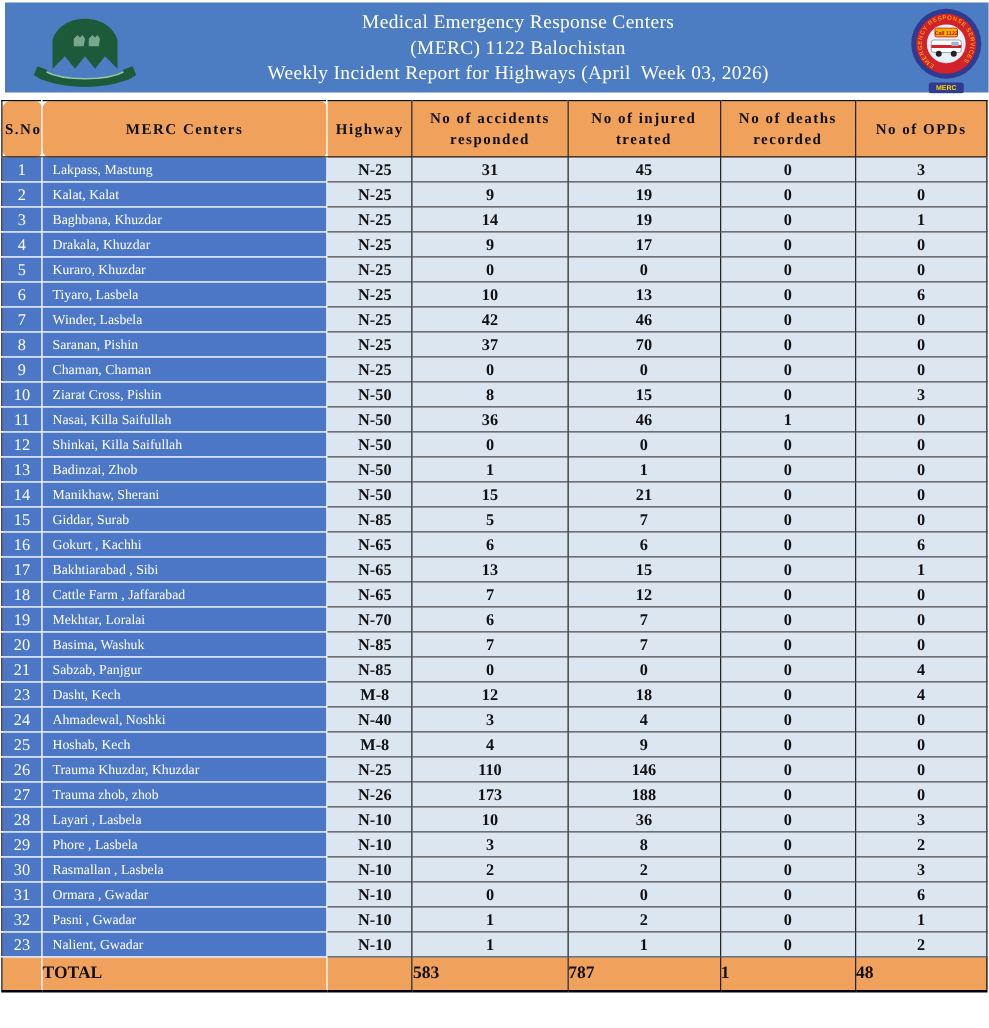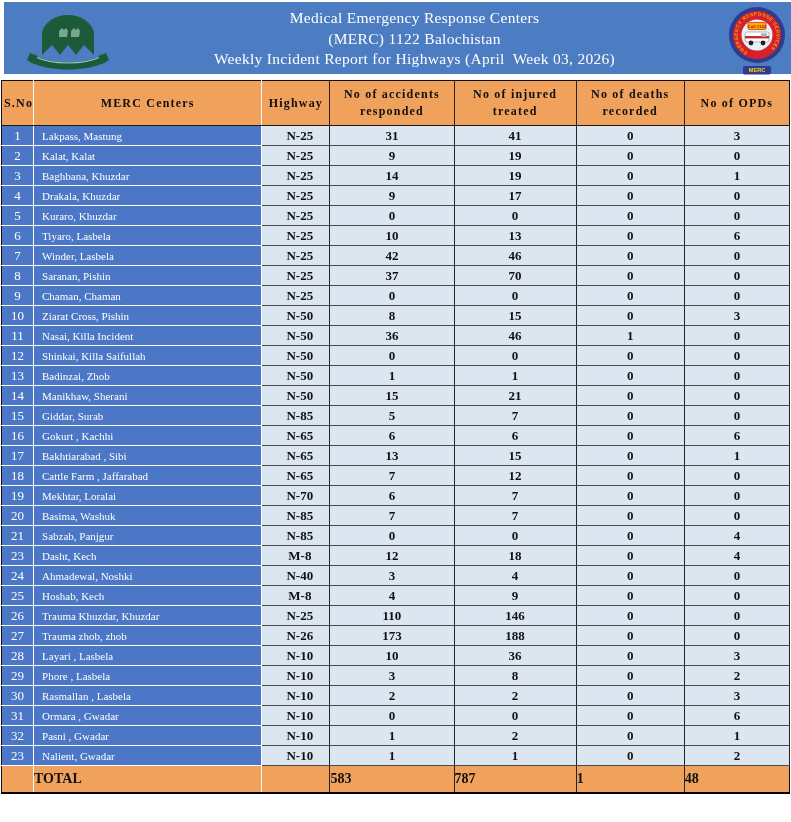--- a/index.html
+++ b/index.html
@@ -27,21 +27,21 @@
   .tbl-wrap { position:absolute; top:80px; left:1px; }
   table { border-collapse:collapse; table-layout:fixed; width:789px;
           border:1.5px solid #101010; }
   col.c0{width:32px;} col.c1{width:228px;} col.c2{width:68px;}
   col.c3{width:124px;} col.c4{width:122px;} col.c5{width:108px;} col.c6{width:105px;}
   th {
     background:#F0A25D; color:#101010; height:44px;
     font-size:12px; font-weight:bold; letter-spacing:1.2px; line-height:17px;
     border-bottom:1px solid #1a1a1a; padding:0 2px; vertical-align:middle;
   }
-  th.w { border-right:1.5px solid #fafafa; }
+  th.w { border-right:1.5px solid #fafafa;border-radius:6px; }
   th.d { border-right:1px solid #242424; }
   tbody tr { height:20px; }
   td { font-size:13px; line-height:18px; padding:0; vertical-align:middle; }
   td.sno {
     background:#4B77C6; color:#ffffff; text-align:center;
     border-right:1.5px solid #ffffff; border-bottom:1px solid #ffffff;
   }
   td.name {
     background:#4B77C6; color:#ffffff; text-align:left; padding-left:8px;
     border-right:1.5px solid #ffffff; border-bottom:1px solid #ffffff;
@@ -141,21 +141,21 @@
           <th class="d">No of deaths recorded</th>
           <th>No of OPDs</th>
         </tr>
       </thead>
       <tbody>
           <tr>
             <td class="sno">1</td>
             <td class="name">Lakpass, Mastung</td>
             <td class="hwy">N-25</td>
             <td class="num">31</td>
-            <td class="num">41</td>
+            <td class="num">45</td>
             <td class="num">0</td>
             <td class="num">3</td>
           </tr>
           <tr>
             <td class="sno">2</td>
             <td class="name">Kalat, Kalat</td>
             <td class="hwy">N-25</td>
             <td class="num">9</td>
             <td class="num">19</td>
             <td class="num">0</td>
@@ -228,21 +228,21 @@
             <td class="sno">10</td>
             <td class="name">Ziarat Cross, Pishin</td>
             <td class="hwy">N-50</td>
             <td class="num">8</td>
             <td class="num">15</td>
             <td class="num">0</td>
             <td class="num">3</td>
           </tr>
           <tr>
             <td class="sno">11</td>
-            <td class="name">Nasai, Killa Incident</td>
+            <td class="name">Nasai, Killa Saifullah</td>
             <td class="hwy">N-50</td>
             <td class="num">36</td>
             <td class="num">46</td>
             <td class="num">1</td>
             <td class="num">0</td>
           </tr>
           <tr>
             <td class="sno">12</td>
             <td class="name">Shinkai, Killa Saifullah</td>
             <td class="hwy">N-50</td>

